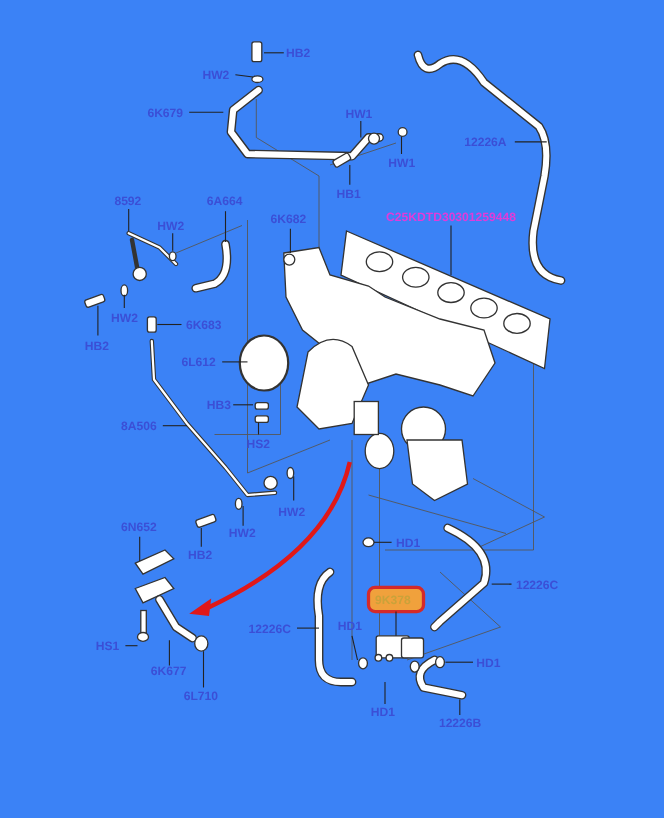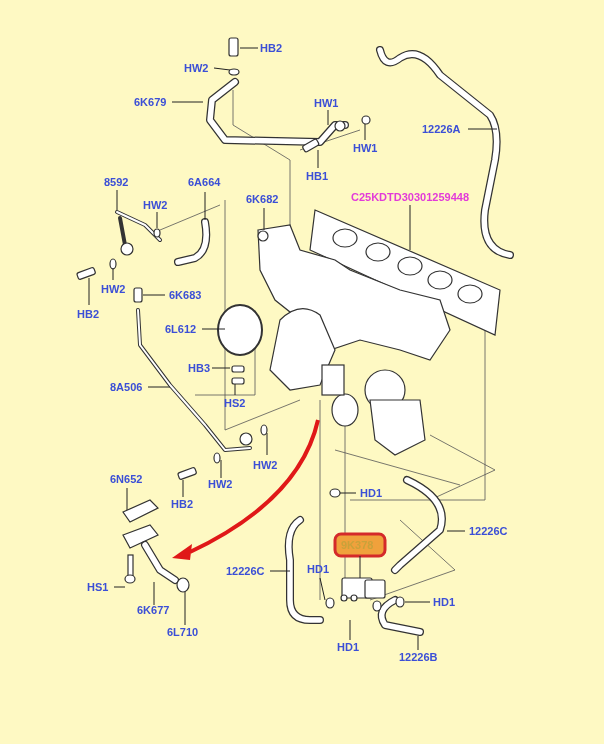--- a/index.html
+++ b/index.html
@@ -1,16 +1,16 @@
 <!DOCTYPE html>
 <html><head>
 <meta charset="utf-8">
 <style>
   html, body { margin:0; padding:0; background:#ffffff; }
-  #canvas { position:relative; width:604px; height:744px; overflow:hidden; background:#fef9c3; }
+  #canvas { position:relative; width:604px; height:744px; overflow:hidden; background:#3b82f6; }
   svg { position:absolute; left:0; top:0; }
   .lbl { font-family:"Liberation Sans", sans-serif; font-weight:bold; font-size:11px; fill:#3b4fd6; }
   .lbl-pink { font-family:"Liberation Sans", sans-serif; font-weight:bold; font-size:11px; fill:#e23bd9; }
   .lbl-hl { font-family:"Liberation Sans", sans-serif; font-weight:bold; font-size:11px; fill:#c9a23a; }
   .part { fill:#ffffff; stroke:#333; stroke-width:1.2; }
   .hose { fill:none; stroke:#333; stroke-width:8; stroke-linecap:round; stroke-linejoin:round; }
   .hose-in { fill:none; stroke:#fff; stroke-width:5.5; stroke-linecap:round; stroke-linejoin:round; }
   .pipe { fill:none; stroke:#333; stroke-width:4; stroke-linecap:round; stroke-linejoin:round; }
   .pipe-in { fill:none; stroke:#fff; stroke-width:2; stroke-linecap:round; stroke-linejoin:round; }
   .leader { stroke:#222; stroke-width:1; fill:none; }

